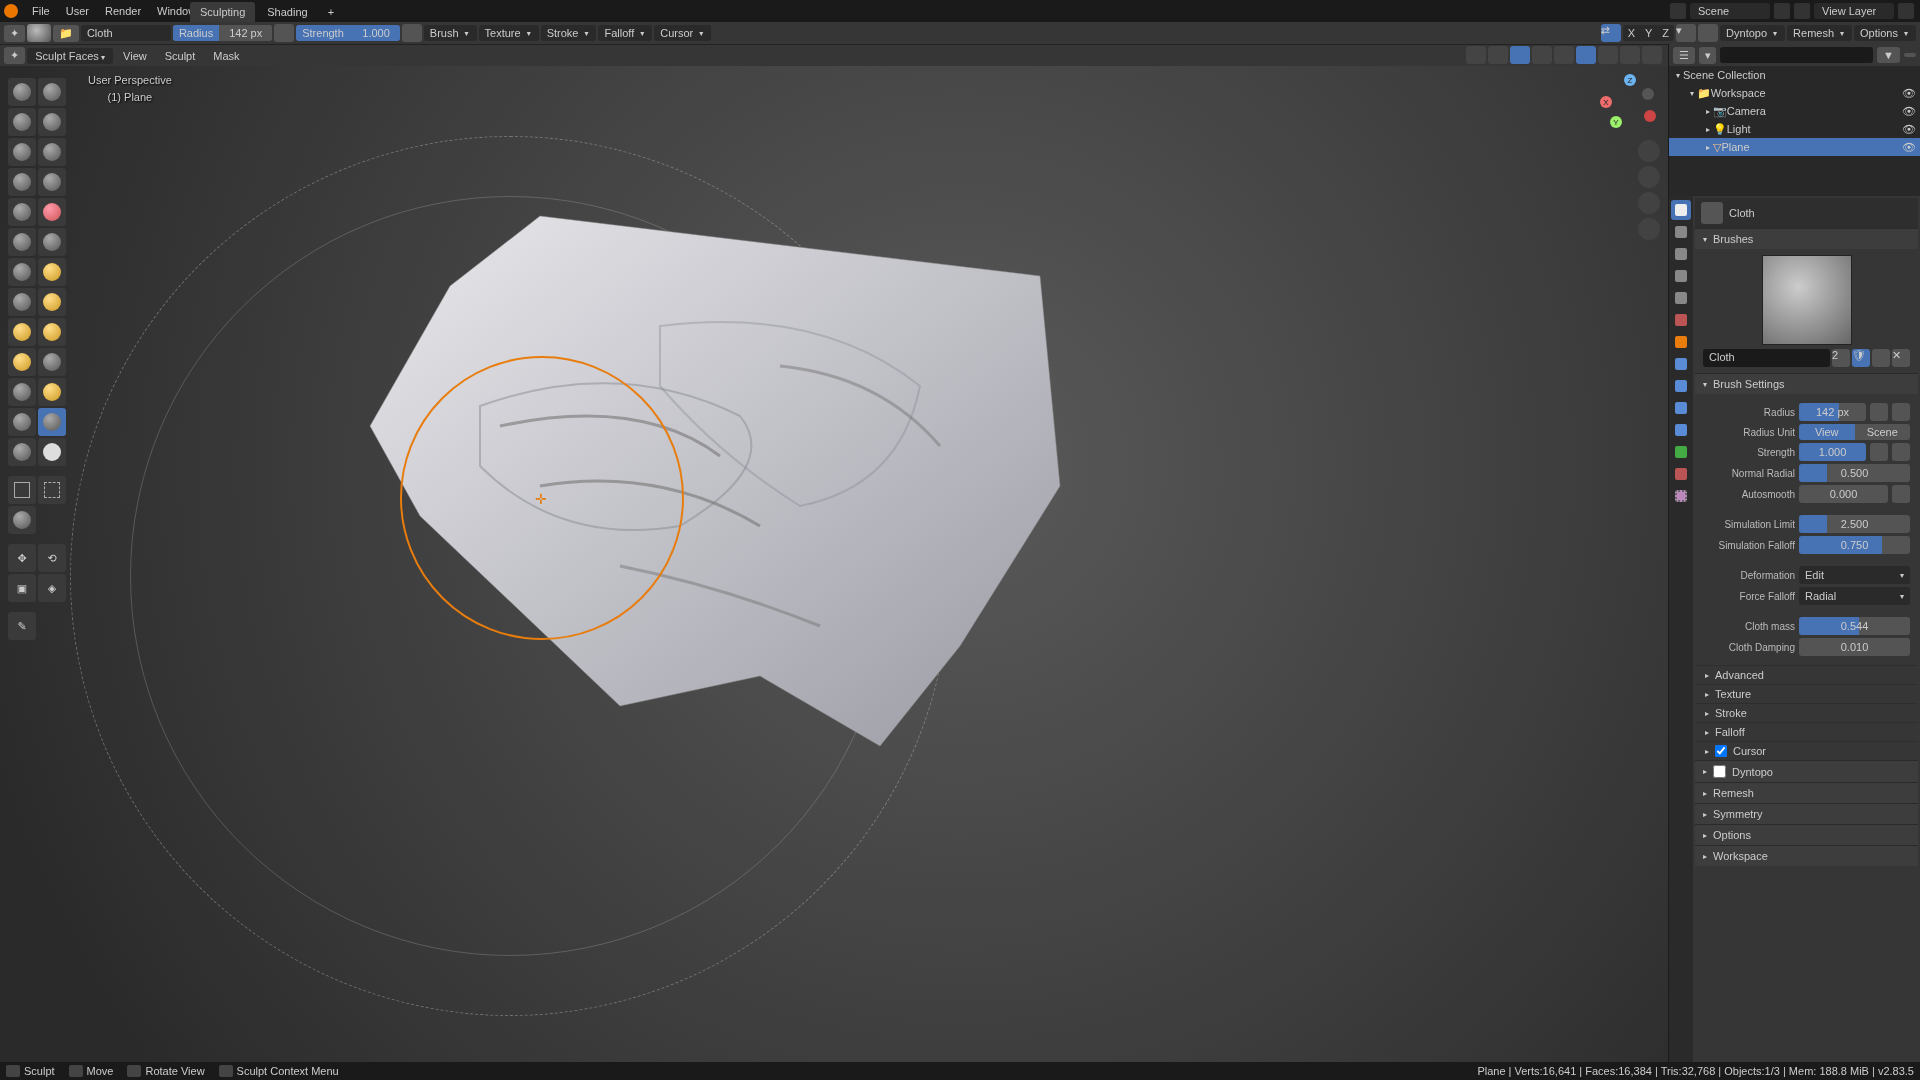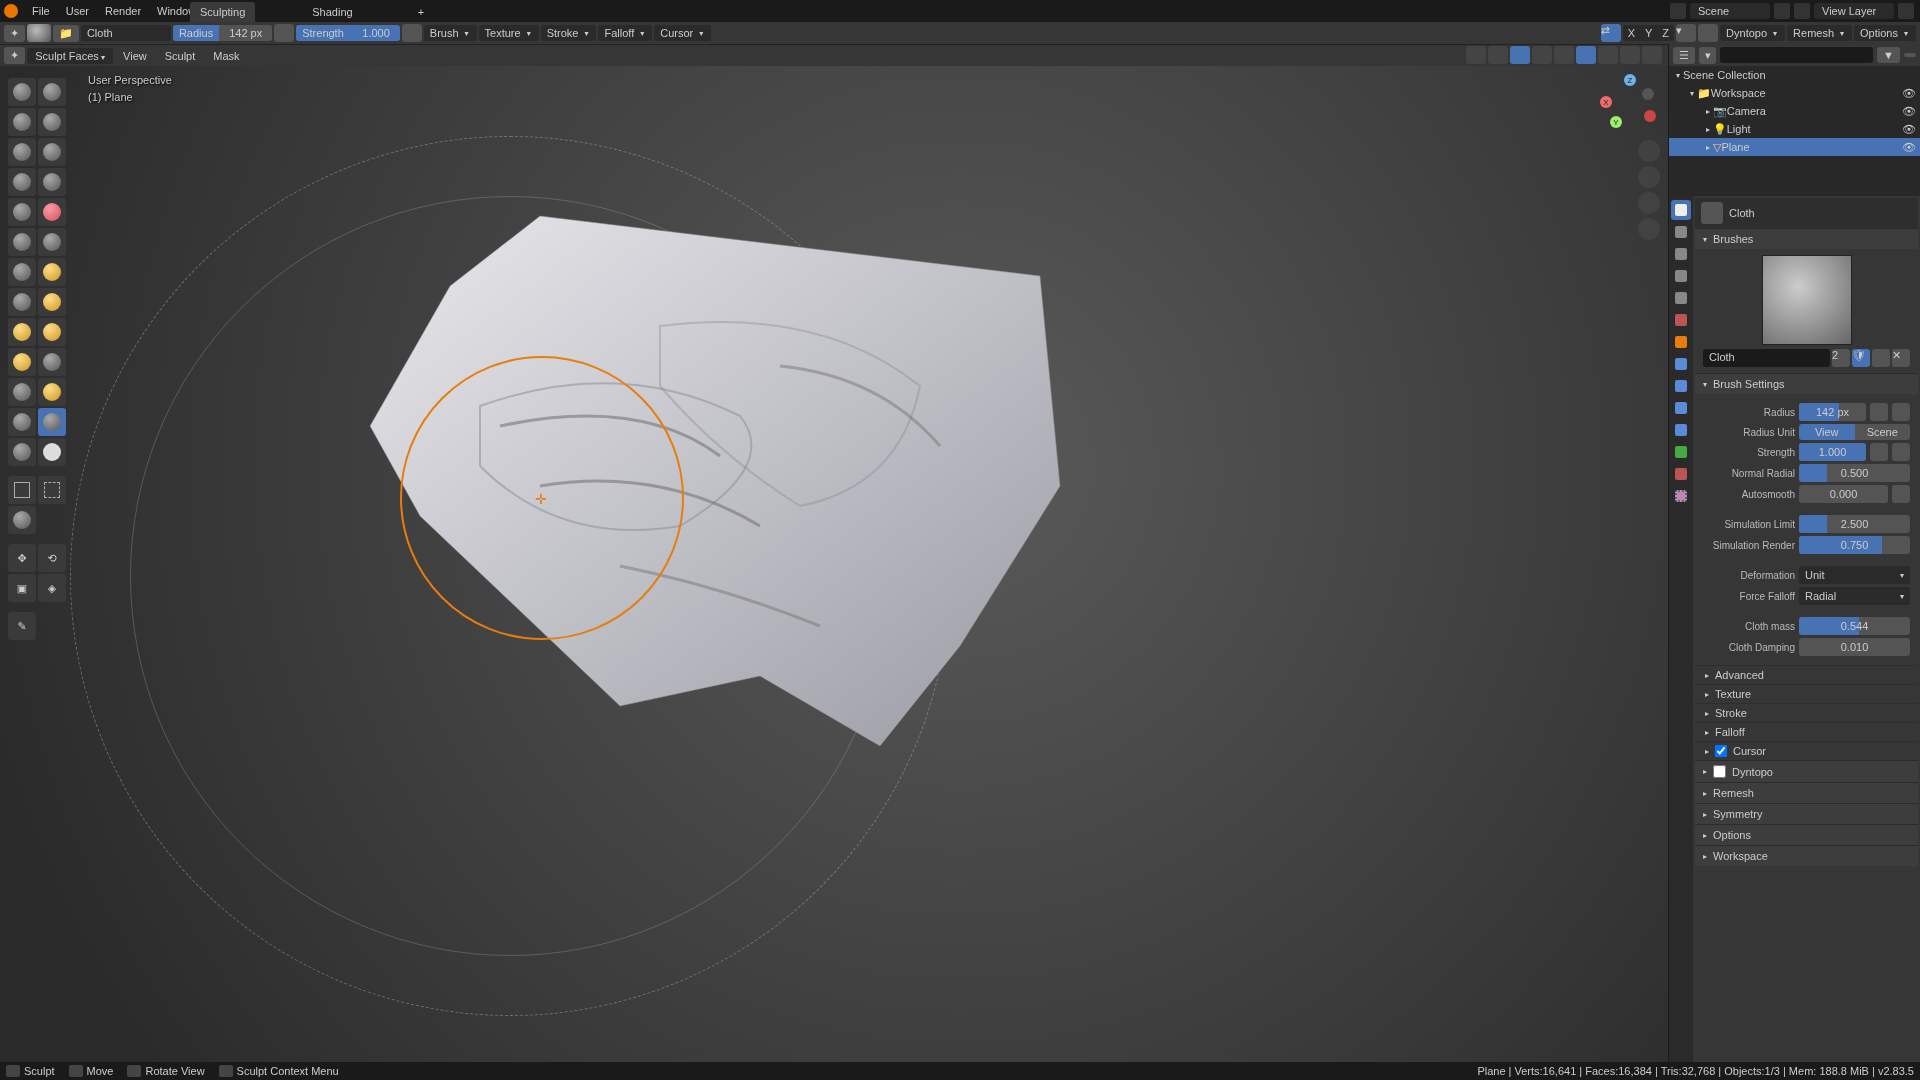--- a/index.html
+++ b/index.html
@@ -7,21 +7,21 @@
 
 
 .menu-bar { height: 22px; background: #1a1a1a; display: flex; align-items: center; padding: 0 4px; }
 .menu-bar .logo { width: 14px; height: 14px; background: #ea7600; border-radius: 50%; margin-right: 6px; }
 .menu-bar .item { padding: 2px 8px; cursor: pointer; }
 .menu-bar .spacer { flex: 1; }
 .menu-bar .field { background: #2a2a2a; padding: 2px 8px; margin: 0 2px; border-radius: 3px; min-width: 80px; display: inline-block; }
 .menu-bar .iconbtn { width: 16px; height: 16px; background: #333; margin: 0 2px; border-radius: 2px; }
 
 
-.ws-tabs { position: absolute; left: 190px; top: 2px; display: flex; gap: 45px; }
+.ws-tabs { position: absolute; left: 190px; top: 2px; display: flex; }
 .ws-tabs .tab { padding: 4px 10px; background: #1a1a1a; border-radius: 3px 3px 0 0; margin-right: 2px; }
 .ws-tabs .tab.active { background: #3a3a3a; }
 .ws-tabs .plus { padding: 4px 8px; }
 
 
 .header-bar { height: 22px; background: #363636; display: flex; align-items: center; padding: 0 4px; gap: 2px; }
 .hb-btn { padding: 2px 6px; background: #545454; border-radius: 3px; }
 .hb-dd { padding: 2px 8px 2px 6px; background: #2a2a2a; border-radius: 3px; display: flex; align-items: center; gap: 4px; }
 .hb-dd::after { content: "▾"; font-size: 8px; margin-left: 2px; }
 .hb-slider { display: flex; align-items: center; background: #545454; border-radius: 3px; overflow: hidden; }
@@ -34,21 +34,21 @@
 .hb-spacer { flex: 1; }
 .hb-icon { width: 20px; height: 18px; background: #545454; border-radius: 3px; }
 
 
 .sub-header { height: 22px; background: #363636; display: flex; align-items: center; padding: 0 4px; gap: 2px; border-top: 1px solid #222; }
 .sub-dd { padding: 2px 8px; background: #2a2a2a; border-radius: 3px; }
 .sub-dd::after { content: " ▾"; font-size: 8px; }
 .sub-item { padding: 2px 8px; }
 
 
-.main { display: flex; height: calc(100% - 22px - 22px - 22px - 18px); }
+.main { display: flex; height: calc(100% - 22px - 22px - 22px - 18px); text-align: center; }
 
 
 .toolbar { width: 68px; background: transparent; padding: 4px; display: flex; flex-direction: column; gap: 2px; position: absolute; left: 4px; top: 74px; }
 .toolbar .row { display: flex; gap: 2px; }
 .tbtn { width: 28px; height: 28px; background: #3a3a3a; border-radius: 3px; display:flex; align-items:center; justify-content:center; }
 .tbtn.active { background: #4772b3; }
 .tbtn .shape { width: 18px; height: 18px; border-radius: 50%; background: radial-gradient(circle at 35% 30%, #aaa, #555); }
 
 
 .viewport { flex: 1; background: radial-gradient(circle at 50% 40%, #5a5a5a, #2a2a2a 90%); position: relative; }
@@ -561,30 +561,30 @@
             <div class="mini"></div>
           </div>
         <div style="height:6px;"></div>
         <div class="prop-row">
             <span class="lbl">Simulation Limit</span>
             <div class="fld filled" style="--fill:25%;">
               <span>2.500</span>
             </div>
           </div>
         <div class="prop-row">
-            <span class="lbl">Simulation Render</span>
+            <span class="lbl">Simulation Falloff</span>
             <div class="fld filled" style="--fill:75%;">
               <span>0.750</span>
             </div>
           </div>
         <div style="height:6px;"></div>
         <div class="prop-row">
             <span class="lbl">Deformation</span>
             <div class="dd">
-              <span>Unit</span>
+              <span>Edit</span>
             </div>
           </div>
         <div class="prop-row">
             <span class="lbl">Force Falloff</span>
             <div class="dd">
               <span>Radial</span>
             </div>
           </div>
         <div style="height:6px;"></div>
         <div class="prop-row">

